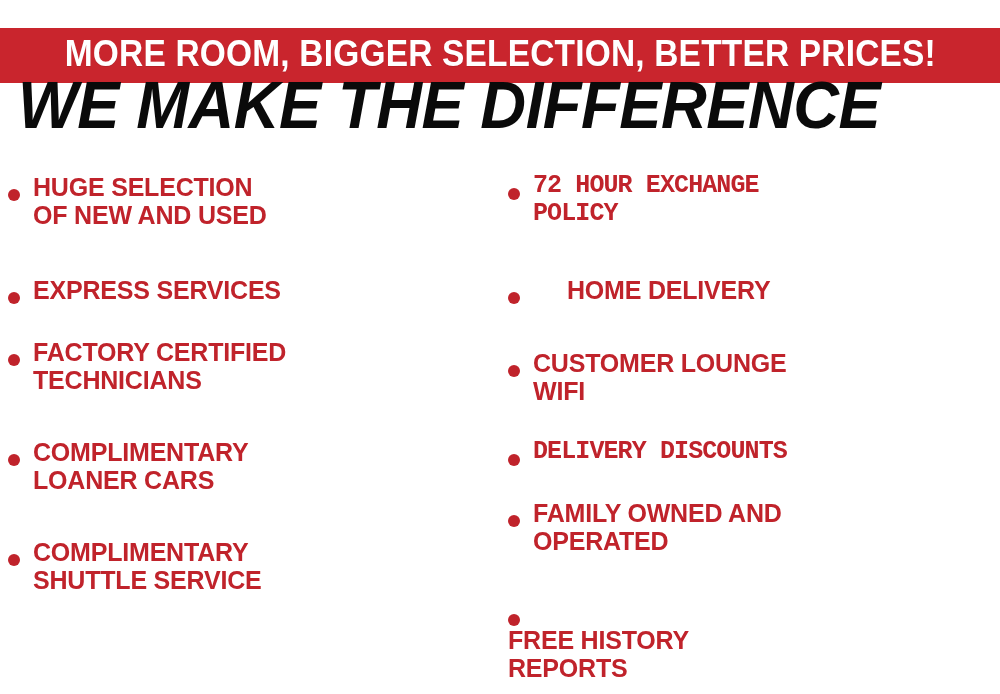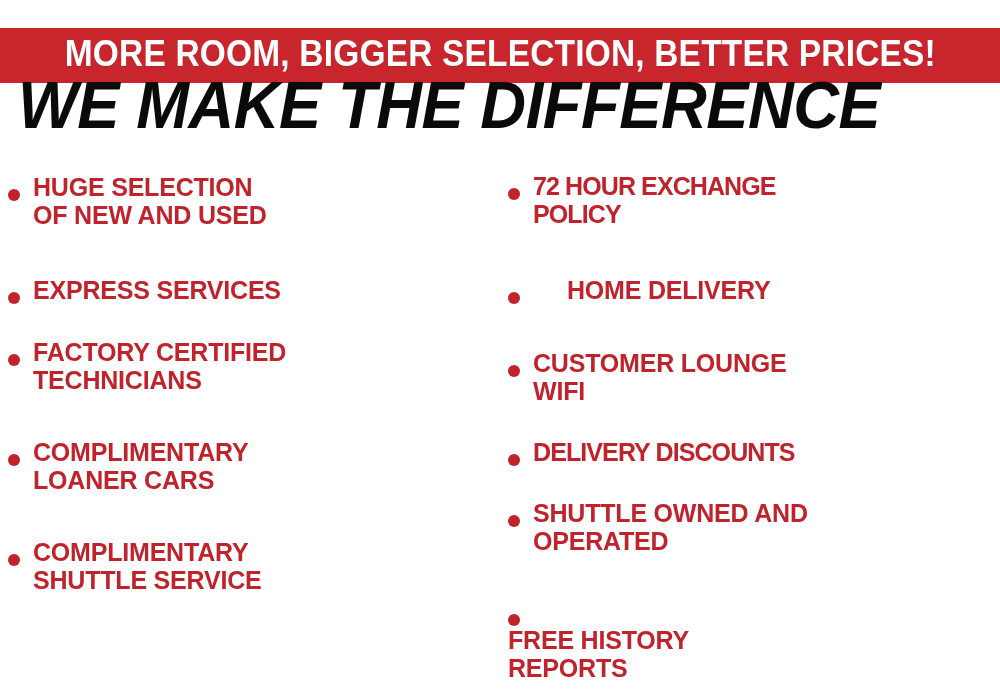--- a/index.html
+++ b/index.html
@@ -109,20 +109,21 @@
     color: #c0232b;
     font-family: "Liberation Sans", sans-serif;
     font-weight: bold;
     font-size: 25px;
     line-height: 1.12;
     letter-spacing: -0.2px;
     white-space: pre-line;
   }
   .bullet-label.tight {
     letter-spacing: -0.9px;
+    font-family: Liberation Mono, monospace;
   }
 </style>
 </head>
 <body>
 
 <div class="poster">
 
   <div class="banner">
     <span class="banner-text">MORE ROOM, BIGGER SELECTION, BETTER PRICES!</span>
   </div>
@@ -172,21 +173,21 @@
           <span class="bullet-dot"></span>
           <span class="bullet-label">CUSTOMER LOUNGE
 WIFI</span>
         </div>
         <div class="bullet-item" style="top: 283px;">
           <span class="bullet-dot"></span>
           <span class="bullet-label tight">DELIVERY DISCOUNTS</span>
         </div>
         <div class="bullet-item" style="top: 344px;">
           <span class="bullet-dot"></span>
-          <span class="bullet-label">SHUTTLE OWNED AND
+          <span class="bullet-label">FAMILY OWNED AND
 OPERATED</span>
         </div>
         <div class="bullet-item" style="top: 443px; flex-direction: column;">
           <span class="bullet-dot"></span>
           <span class="bullet-label">FREE HISTORY
 REPORTS</span>
         </div>
       </div>
   </div>
 

